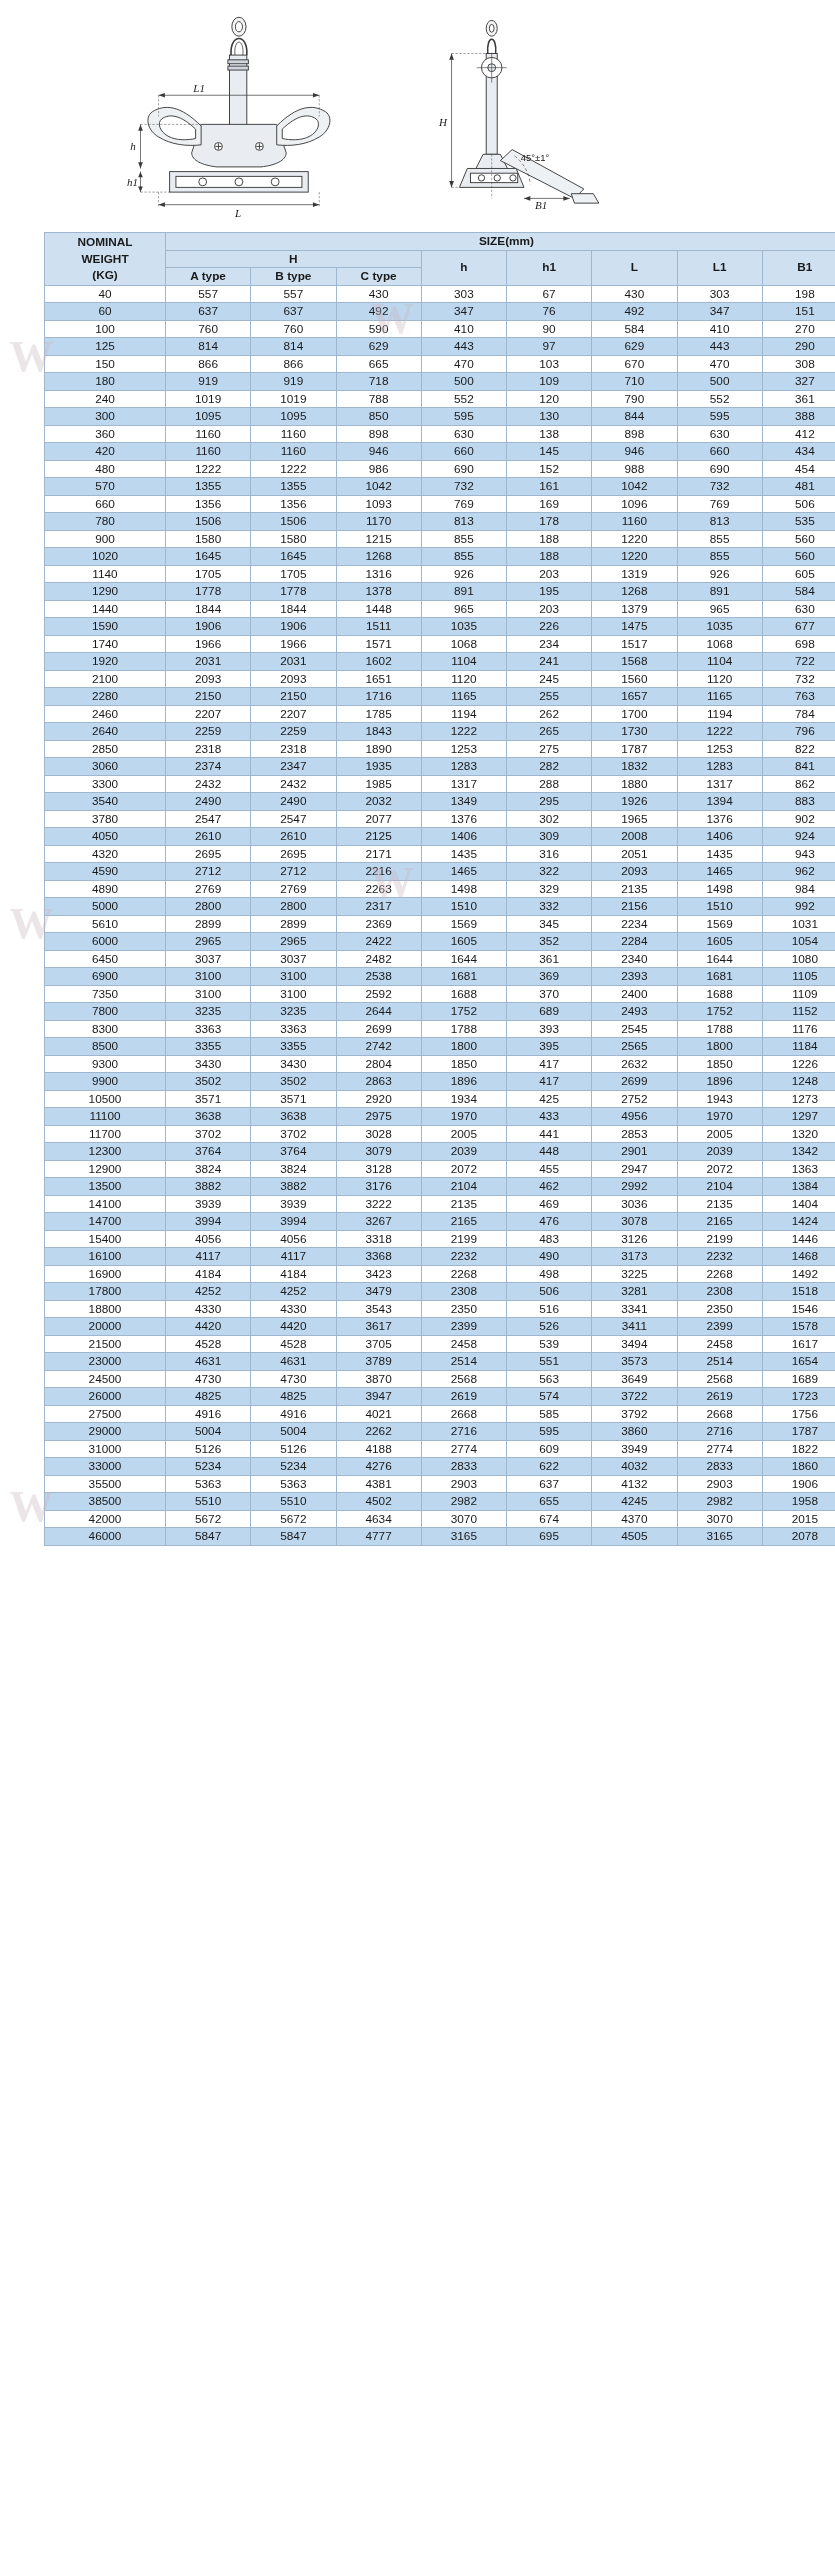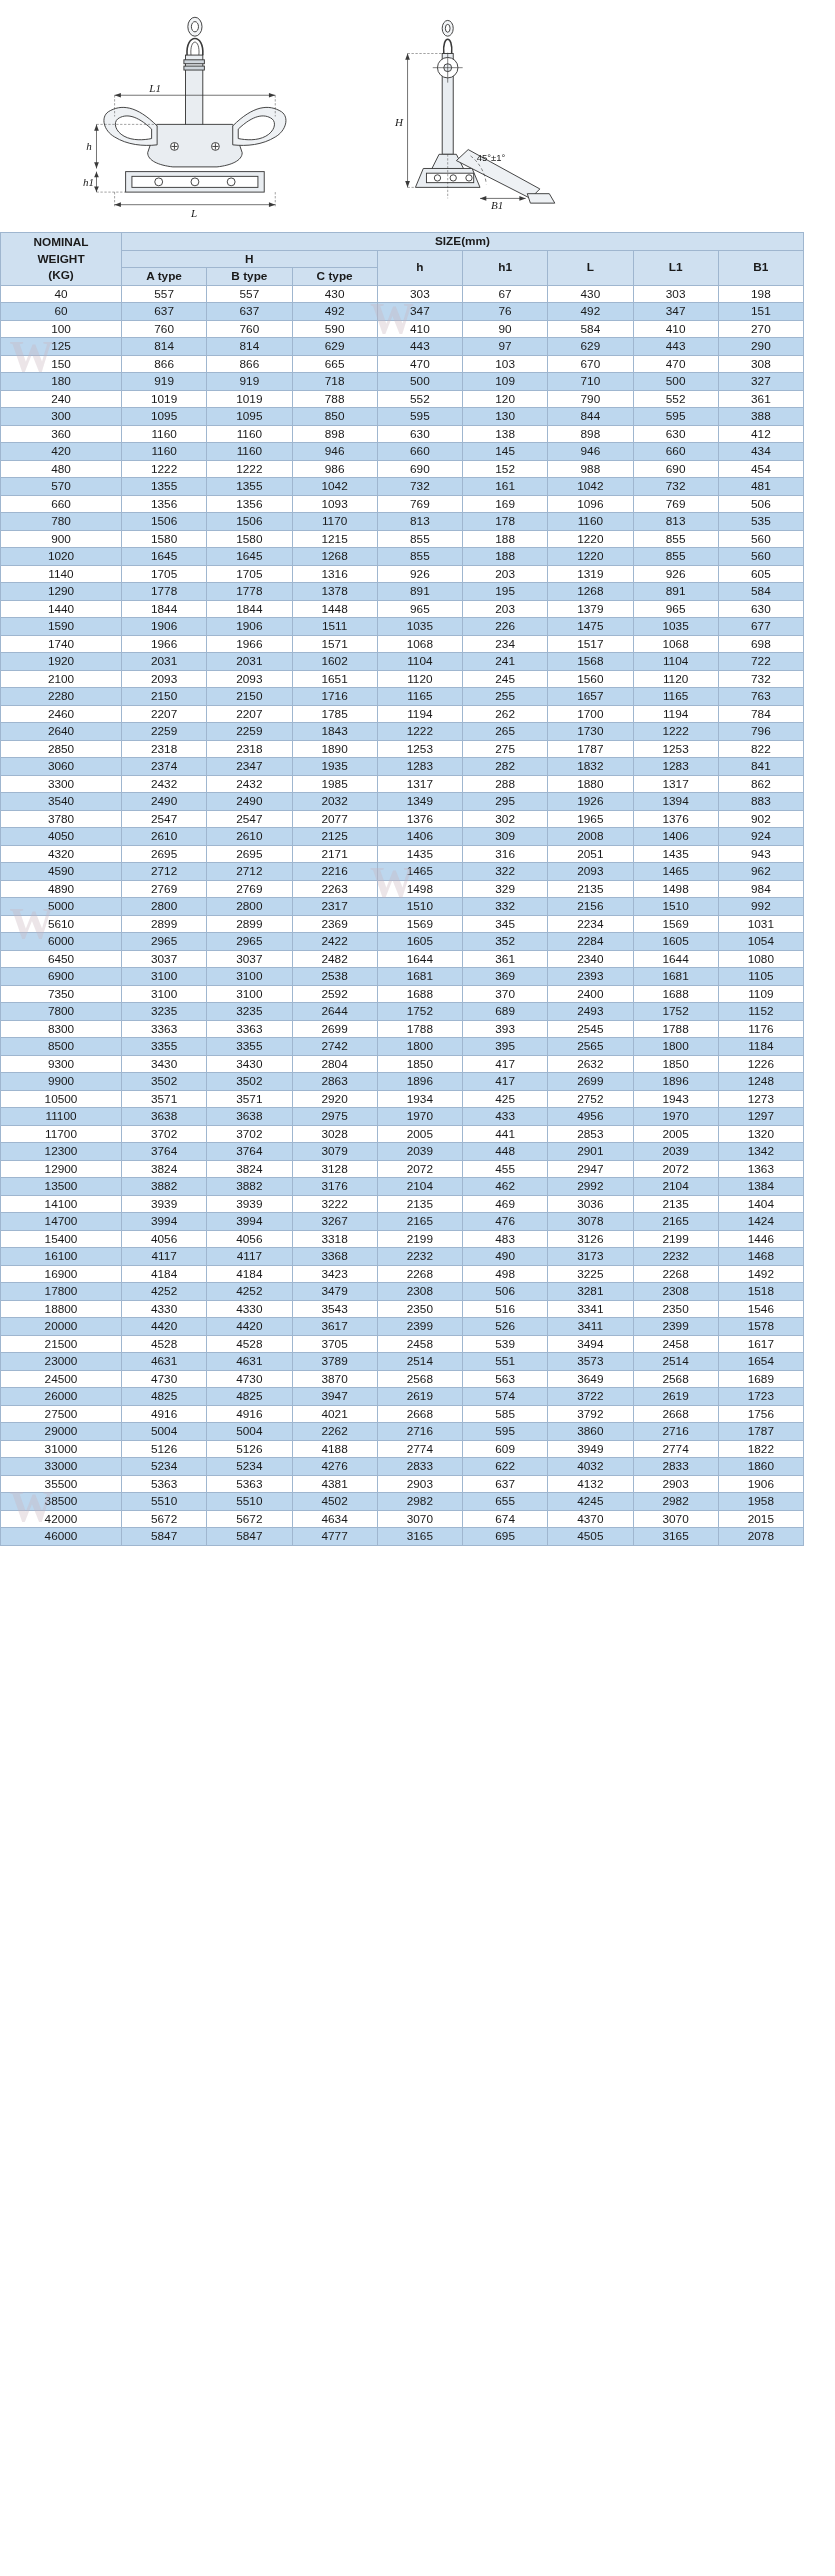--- a/index.html
+++ b/index.html
@@ -7,20 +7,21 @@
     padding: 0;
     background: #ffffff;
   }
   body {
     width: 835px;
     font-family: "Liberation Sans", sans-serif;
   }
   .page {
     width: 711px;
     position: relative;
+    padding-left: 44px;
   }
 
   
   .drawing {
     width: 835px;
     height: 232px;
     position: relative;
     background: #ffffff;
     overflow: hidden;
   }

